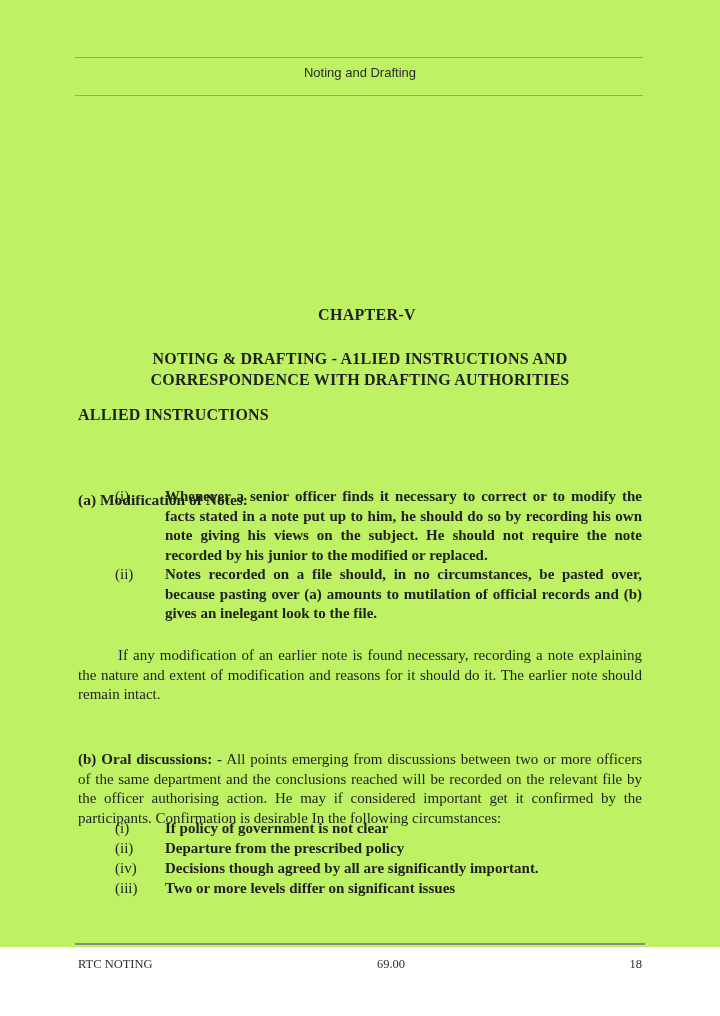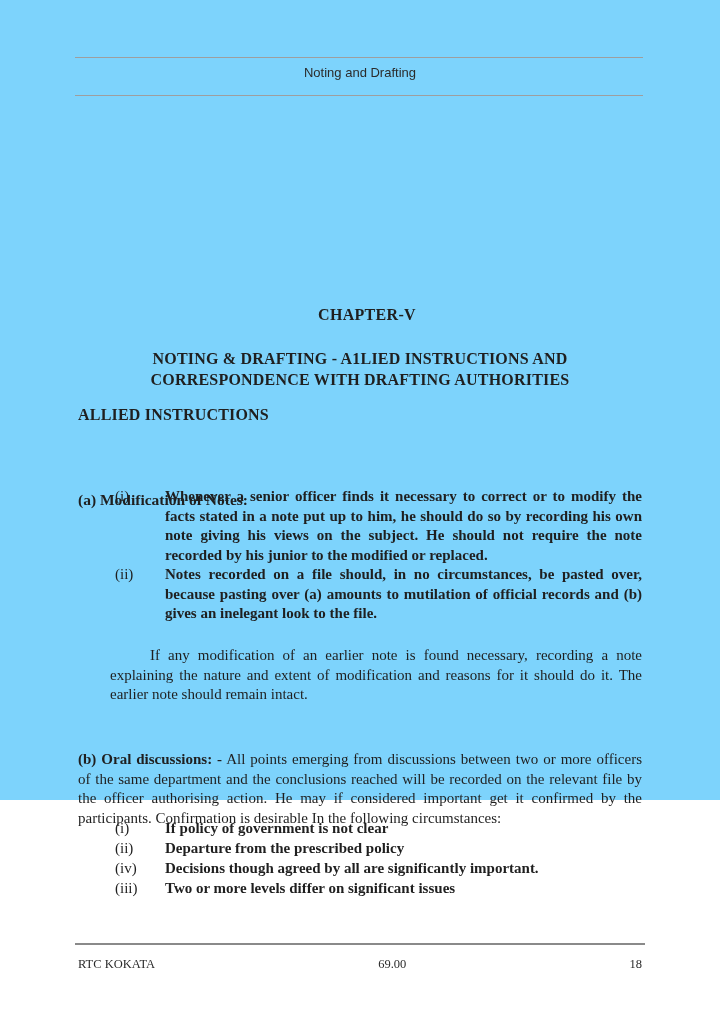--- a/index.html
+++ b/index.html
@@ -4,21 +4,21 @@
 <style>
   * { margin:0; padding:0; box-sizing:border-box; }
   html,body { background:#ffffff; }
   body {
     width:720px; height:1016px;
     font-family:"Liberation Serif", serif;
     color:#1f1f1f;
     position:relative;
     overflow:hidden;
   }
-  .page { position:relative; width:720px; height:800px; background:#7dd3fc; }
+  .page { position:relative; width:720px; height:947px; background:#bef264; }
 
   
   .header-rule-top { position:absolute; left:75px; right:77px; top:57px; border-top:1.5px solid #9e9e9e; }
   .header-title {
     position:absolute; left:0; right:0; top:65px;
     text-align:center;
     font-family:"Liberation Sans", sans-serif;
     font-size:13px; color:#2b2b2b;
   }
   .header-rule-bottom { position:absolute; left:75px; right:77px; top:95px; border-top:1.5px solid #9e9e9e; }
@@ -53,21 +53,21 @@
   .list-b .list-marker { line-height:20px; }
   .list-text {
     flex:1; text-align:justify; text-align-last:left;
     font-size:15px; line-height:19.5px;font-weight:bold;
   }
   .list-b .list-text { text-align:left; line-height:20px; }
 
   .note-para {
     position:absolute; left:78px; right:78px; top:646px;
     text-indent:40px; text-align:justify; text-align-last:left;
-    font-size:15px; line-height:19.5px;margin-left:32px;
+    font-size:15px; line-height:19.5px;
   }
   .oral-para {
     position:absolute; left:78px; right:78px; top:718px;
     text-align:justify; text-align-last:left;
     font-size:15px; line-height:19.5px;margin-top:32px;
   }
   .bold { font-weight:bold; }
 
   
   .footer-rule { position:absolute; left:75px; right:75px; top:943px; border-top:2px solid #8a8a8a; }
@@ -126,18 +126,18 @@
       <div class="list-text">Decisions though agreed by all are significantly  important.</div>
     </div>
     <div class="list-row">
       <div class="list-marker">(iii)</div>
       <div class="list-text">Two or more levels differ on significant issues</div>
     </div>
   </div>
 
   <div class="footer-rule"></div>
   <div class="footer-row">
-    <span>RTC KOKATA</span>
+    <span>RTC NOTING</span>
     <span>69.00</span>
     <span>18</span>
   </div>
 
 </div>
 
 </body></html>

